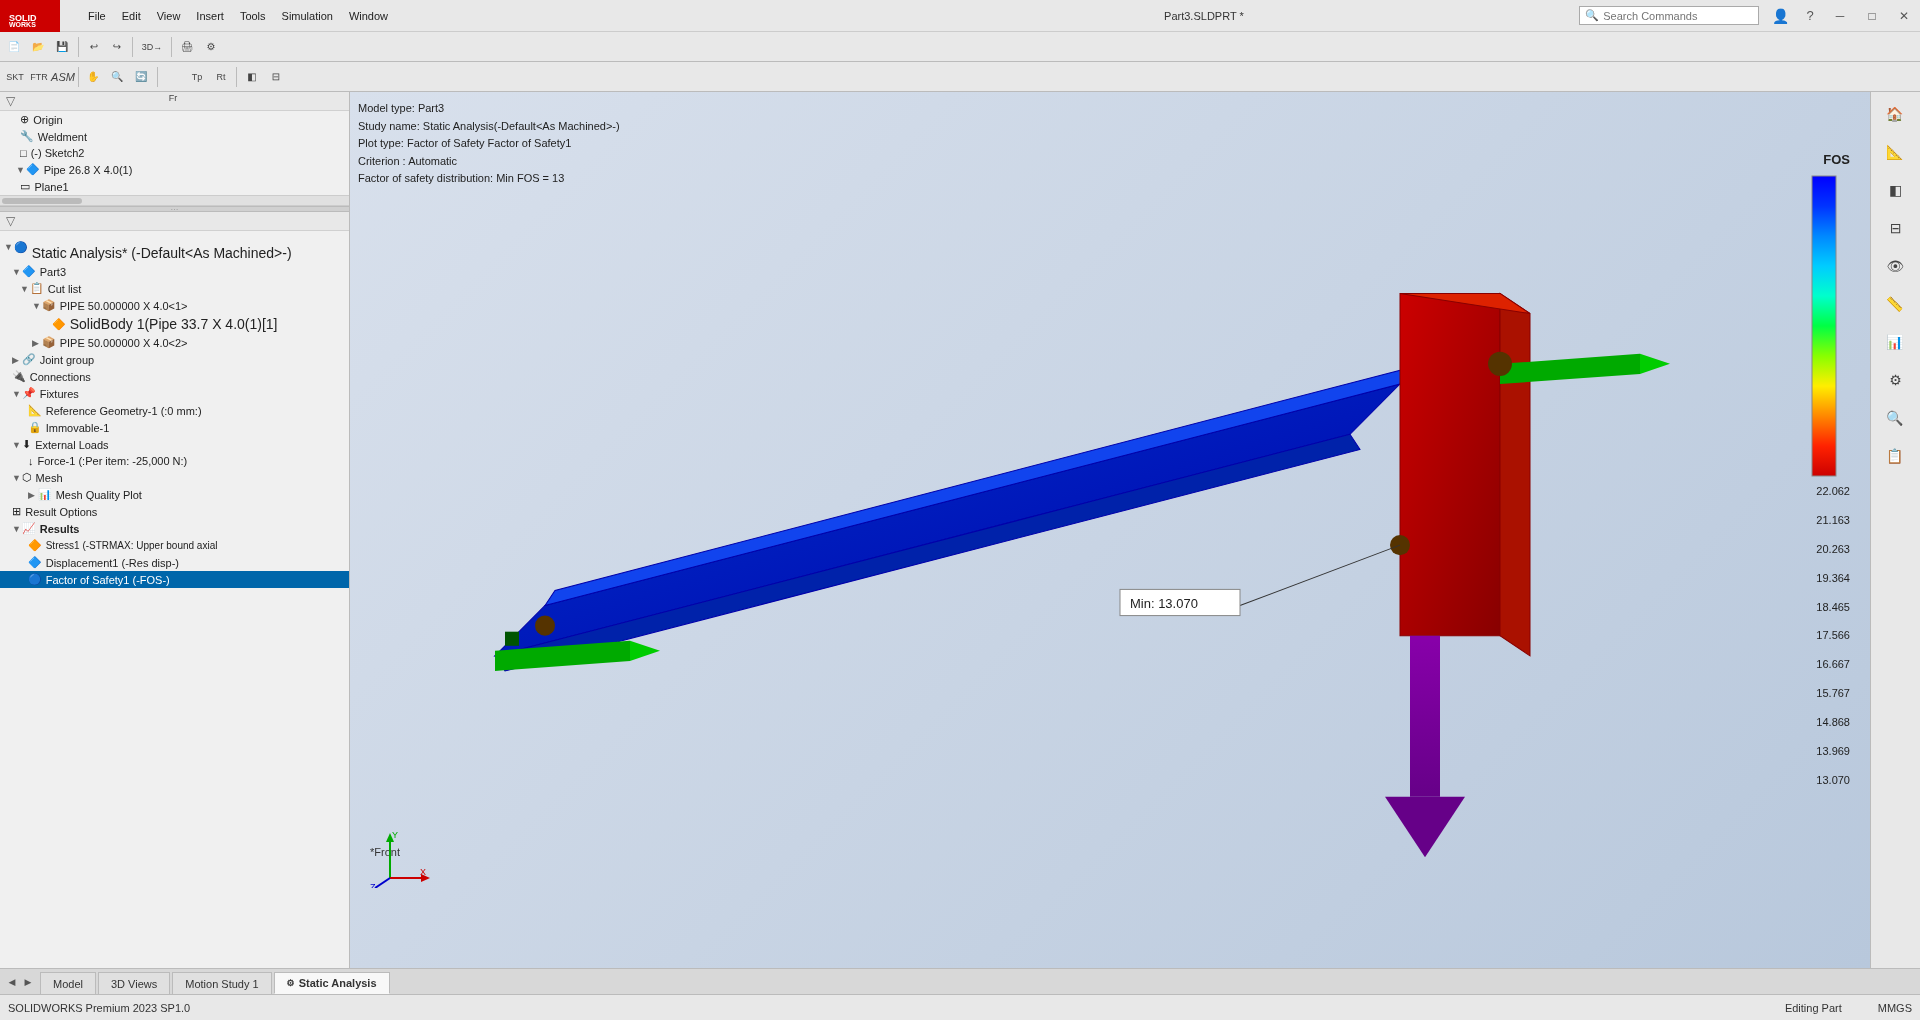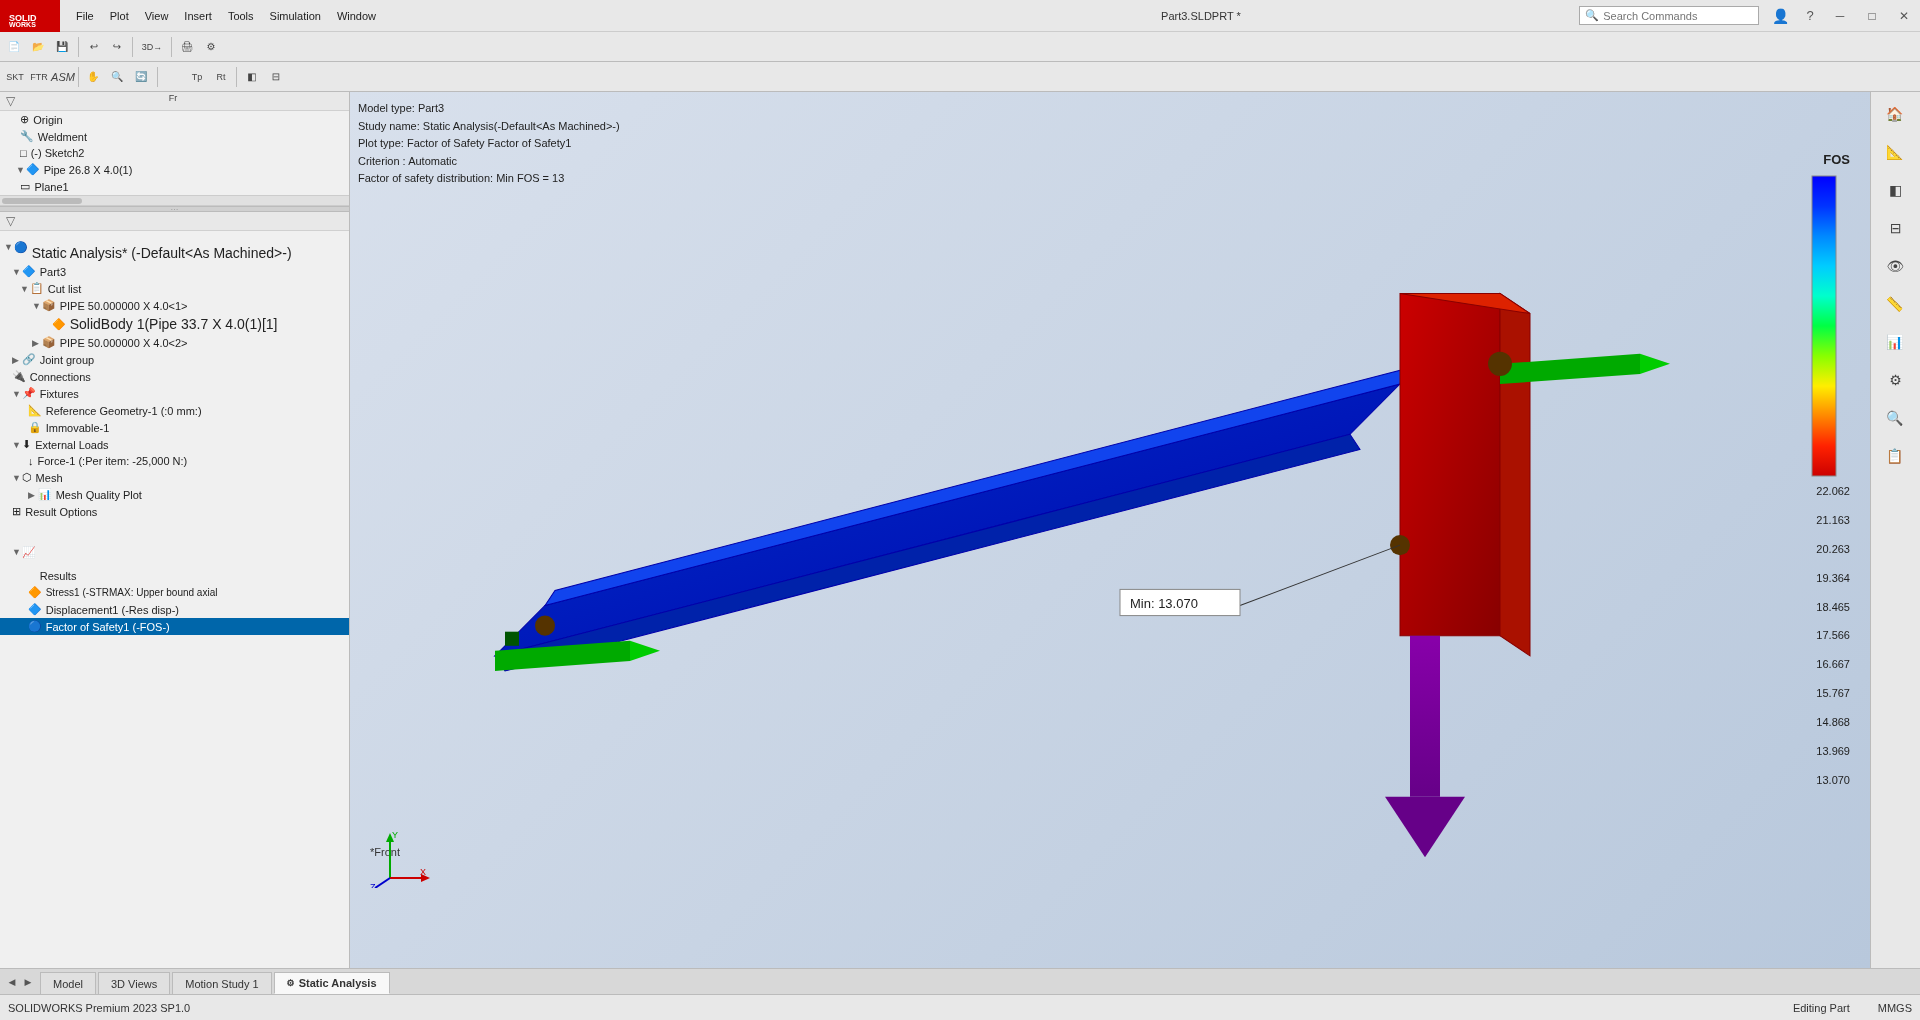--- a/index.html
+++ b/index.html
@@ -1,21 +1,21 @@
 <!DOCTYPE html>
 <html><head>
   <meta charset="utf-8">
   <style>
     * { margin: 0; padding: 0; box-sizing: border-box; }
     body { width: 1920px; height: 1020px; overflow: hidden; font-family: 'Segoe UI', Arial, sans-serif; font-size: 11px; background: #d0d8e0; user-select: none; }
 
     
     #titlebar { position: absolute; top: 0; left: 0; right: 0; height: 32px; background: #e8e8e8; display: flex; align-items: center; border-bottom: 1px solid #ccc; z-index: 100; }
     #titlebar .logo { width: 60px; height: 32px; display: flex; align-items: center; justify-content: center; background: #cc0000; color: white; font-weight: bold; font-size: 10px; flex-shrink: 0; }
-    #titlebar .menus { display: flex; align-items: center; gap: 0; flex: 1; padding-left: 8px; }
+    #titlebar .menus { display: flex; align-items: center; gap: 0; flex: 1; padding-left: 20px; }
     #titlebar .menu-item { padding: 4px 8px; cursor: pointer; font-size: 11px; color: #222; }
     #titlebar .title-center { flex: 1; text-align: center; font-size: 11px; color: #333; font-weight: normal; }
     #titlebar .search-box { display: flex; align-items: center; border: 1px solid #aaa; background: white; padding: 2px 6px; margin-right: 8px; width: 180px; }
     #titlebar .search-box input { border: none; outline: none; font-size: 11px; width: 130px; color: #333; }
     #titlebar .win-controls { display: flex; align-items: center; }
     #titlebar .win-btn { width: 32px; height: 32px; display: flex; align-items: center; justify-content: center; cursor: pointer; font-size: 12px; color: #555; }
 
     
     #toolbar1, #toolbar2 { position: absolute; left: 0; right: 0; background: #e8e8e8; display: flex; align-items: center; border-bottom: 1px solid #bbb; z-index: 99; }
     #toolbar1 { top: 32px; height: 30px; padding: 2px 4px; gap: 2px; }
@@ -62,21 +62,21 @@
     
     #front-label { position: absolute; bottom: 110px; left: 20px; font-size: 11px; color: #333; }
 
     
     #right-panel { position: absolute; top: 92px; right: 0; width: 50px; bottom: 52px; background: #e8e8e8; border-left: 1px solid #bbb; display: flex; flex-direction: column; align-items: center; padding: 4px 0; gap: 2px; overflow: hidden; }
     .right-btn { width: 36px; height: 36px; display: flex; align-items: center; justify-content: center; cursor: pointer; border-radius: 3px; border: 1px solid transparent; font-size: 14px; color: #444; }
 
     
     #statusbar { position: absolute; bottom: 0; left: 0; right: 0; height: 26px; background: #e8e8e8; border-top: 1px solid #bbb; display: flex; align-items: center; padding: 0 8px; font-size: 11px; color: #333; }
     #statusbar .status-left { flex: 1; }
-    #statusbar .status-right { display: flex; align-items: flex-end; gap: 28px; }
+    #statusbar .status-right { display: flex; align-items: flex-end; gap: 36px; }
 
     
     #bottom-tabs { position: absolute; bottom: 26px; left: 0; right: 0; height: 26px; background: #d8d8d8; border-top: 1px solid #bbb; display: flex; align-items: flex-end; }
     .tab-nav { display: flex; align-items: center; height: 100%; padding: 0 4px; }
     .tab-nav-btn { width: 16px; height: 16px; display: flex; align-items: center; justify-content: center; cursor: pointer; font-size: 9px; color: #555; }
     .tab-item { padding: 3px 12px; font-size: 11px; cursor: pointer; border: 1px solid #bbb; border-bottom: none; background: #e0e0e0; color: #333; height: 22px; display: flex; align-items: center; margin-right: 2px; }
     .tab-item.active { background: #f8f8f8; font-weight: bold; border-bottom: 1px solid #f8f8f8; }
 
     
     #model-3d { position: absolute; top: 0; left: 0; right: 0; bottom: 0; border-radius: 26px; }
@@ -94,21 +94,21 @@
 <div id="titlebar">
   <div class="logo">
     <svg width="50" height="24" viewBox="0 0 50 24">
       <rect width="50" height="24" fill="#cc0000"></rect>
       <text x="4" y="17" font-size="9" fill="white" font-weight="bold">SOLID</text>
       <text x="4" y="23" font-size="7" fill="white">WORKS</text>
     </svg>
   </div>
   <div class="menus">
     <span class="menu-item">File</span>
-    <span class="menu-item">Plot</span>
+    <span class="menu-item">Edit</span>
     <span class="menu-item">View</span>
     <span class="menu-item">Insert</span>
     <span class="menu-item">Tools</span>
     <span class="menu-item">Simulation</span>
     <span class="menu-item">Window</span>
   </div>
   <div class="title-center">Part3.SLDPRT *</div>
   <div class="search-box">
     <span style="color:#888;margin-right:4px;font-size:11px;">🔍</span>
     <input type="text" style="border: none; outline: none; font-size: 11px; width: 120px;" placeholder="Search Commands">
@@ -301,21 +301,21 @@
     <div class="tree-item">
       <span class="indent" style="width:8px;"></span>
       <span class="tree-icon">⊞</span>
       <span>Result Options</span>
     </div>
 
     <div class="tree-item">
       <span class="indent" style="width:8px;"></span>
       <span class="tree-arrow">▼</span>
       <span class="tree-icon">📈</span>
-      <span style="font-weight:normal;margin-top:48px;">Results</span>
+      <span style="font-weight:bold;">Results</span>
     </div>
 
     <div class="tree-item">
       <span class="indent" style="width:24px;"></span>
       <span class="tree-icon">🔶</span>
       <span style="font-size:10px;">Stress1 (-STRMAX: Upper bound axial</span>
     </div>
 
     <div class="tree-item">
       <span class="indent" style="width:24px;"></span>

